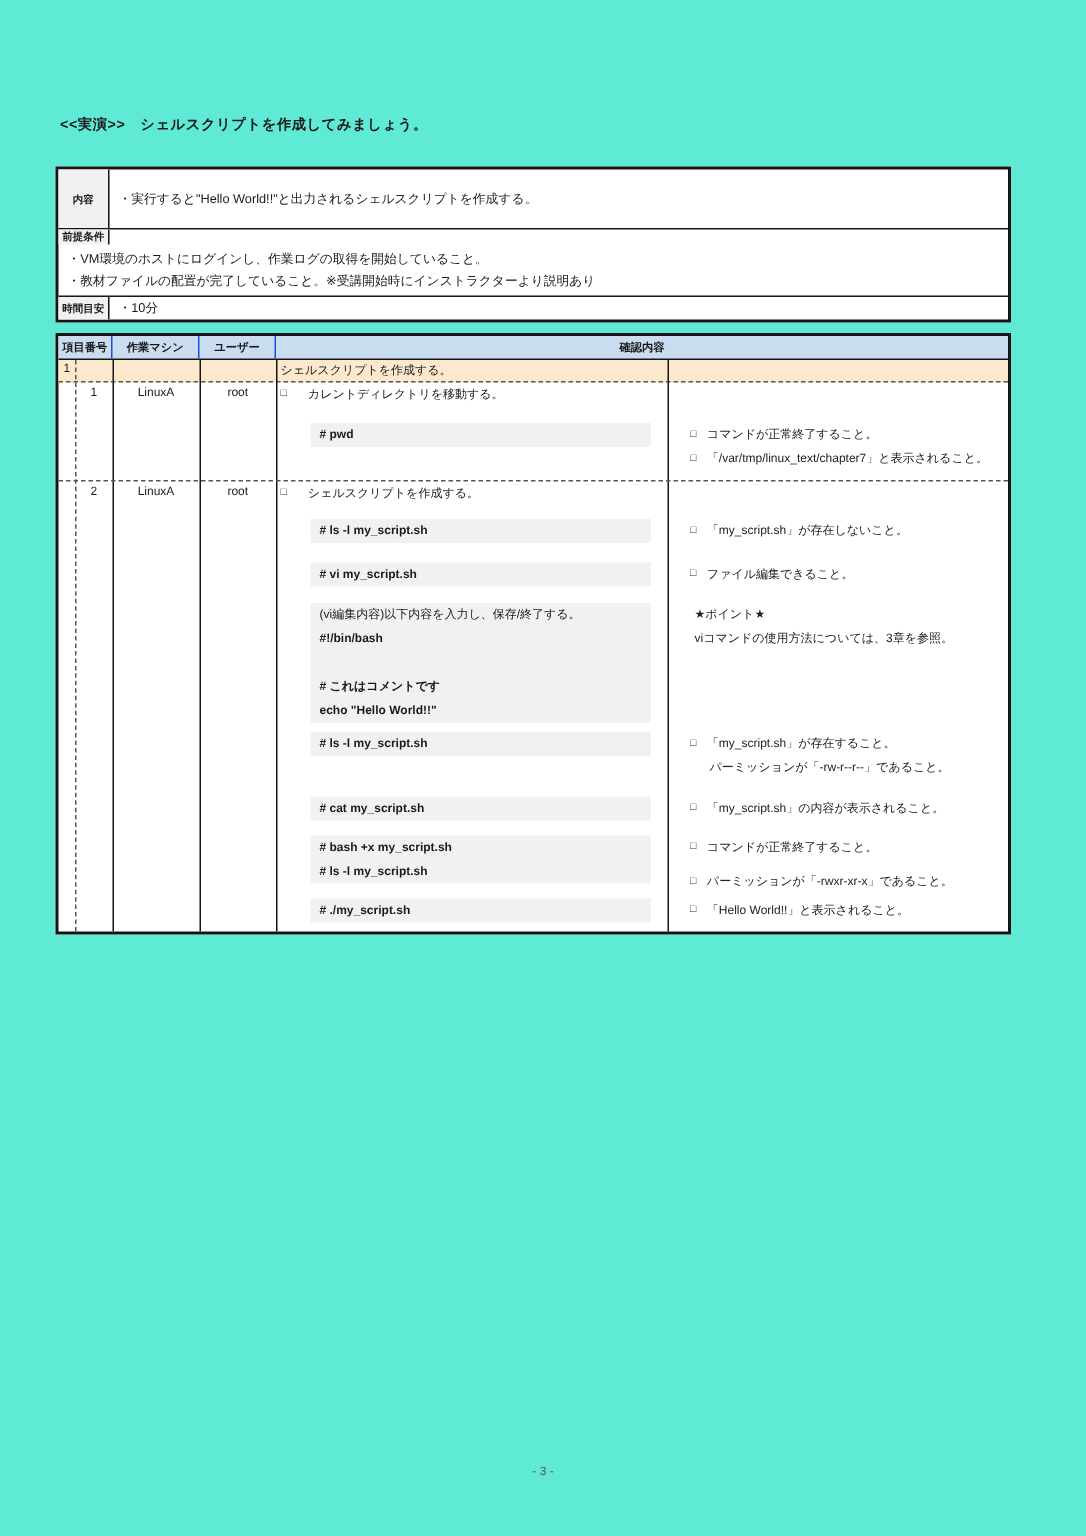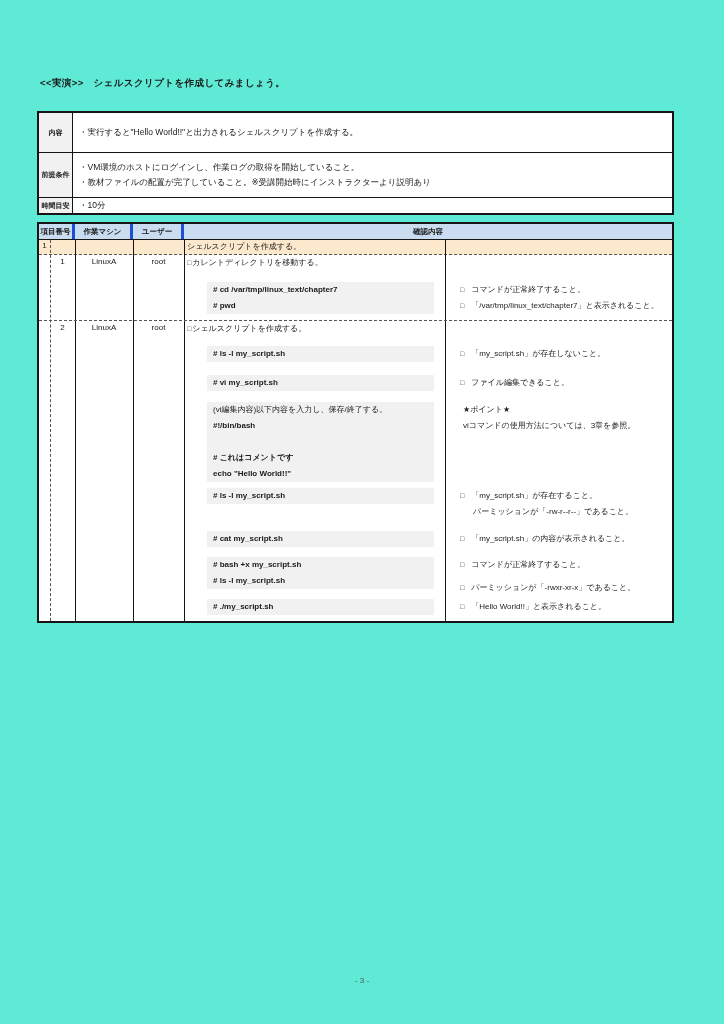--- a/index.html
+++ b/index.html
@@ -11,42 +11,42 @@
   .title { position:absolute; left:40px; top:77px; font-size:9.5px; font-weight:bold; letter-spacing:0.4px; }
 
   
   .tbl1 { position:absolute; left:37px; top:111px; width:637px; border:2px solid #151515; box-sizing:border-box; background:#fff; }
   .tbl1-row { display:flex; }
   .tbl1-row + .tbl1-row { border-top:1px solid #151515; }
   .tbl1-label { width:33px; flex:none; background:#F1F1F1; border-right:1px solid #151515;
     display:flex; align-items:center; justify-content:center; font-size:7px; font-weight:bold; text-align:center; }
   .tbl1-content { flex:1; padding:2px 6px; font-size:8.5px; line-height:15px;
     display:flex; flex-direction:column; justify-content:center; }
-  .h-content { height:39px; } .h-prereq { height:44px; } .h-time { height:15px; }
+  .h-content { height:39px; } .h-prereq { height:44px;flex-direction:column; } .h-time { height:15px; }
 
   
   .tbl2 { position:absolute; left:37px; top:222px; width:637px; height:401px; border:2px solid #151515; box-sizing:border-box; background:#fff; }
   .tbl2-inner { position:relative; width:100%; height:100%; font-size:8px; }
   .hdr { position:absolute; left:0; top:0; right:0; height:16px; display:flex;
     background:#C9DCF0; border-bottom:1px solid #151515; box-sizing:border-box; font-weight:bold; font-size:7.5px; }
-  .hdr-cell { display:flex; align-items:center; justify-content:center; box-sizing:border-box; border-right:3px solid #1d4ed8; }
+  .hdr-cell { display:flex; align-items:center; justify-content:center; box-sizing:border-box; border-right:1px solid #1d4ed8; }
   .hdr-item { width:36px; } .hdr-machine { width:58px; } .hdr-user { width:51px; } .hdr-proc { width:261px; }
   .hdr-conf { flex:1; border-right:none; }
 
   .grp { position:absolute; left:0; top:16px; right:0; height:15px; background:#FBE8CD;
     border-bottom:1px dashed #555; box-sizing:border-box; }
   .grp-no { position:absolute; left:0; top:1px; width:11px; text-align:center; font-size:8px; }
   .grp-title { position:absolute; left:148px; top:1px; font-size:8px; }
 
   .vline { position:absolute; top:16px; bottom:0; width:1px; background:#151515; }
   .vdash { position:absolute; top:16px; bottom:0; width:0; border-left:1px dashed #555; }
   .hdash { position:absolute; left:0; right:0; border-top:1px dashed #555; }
 
   .cell { position:absolute; text-align:center; font-size:8px; }
-  .task { position:absolute; left:148px; display:flex; gap:1px; font-size:8px; white-space:nowrap; }
+  .task { position:absolute; left:148px; display:flex; gap:14px; font-size:8px; white-space:nowrap; }
   .box { font-size:7px; line-height:10px; align-self:flex-start; position:relative; top:1px; color:#333; }
 
   .cmd { position:absolute; left:168px; width:227px; background:#F1F1F1;
     font-weight:bold; font-size:8px; line-height:16px; padding-left:6px; box-sizing:border-box; white-space:nowrap; }
   .cmd .plain { font-weight:normal; }
   .spacer16 { height:16px; }
 
   .conf { position:absolute; left:421px; display:flex; gap:7px; font-size:8px; color:#222; white-space:nowrap; }
   .conf-cont { position:absolute; left:434px; font-size:8px; color:#222; white-space:nowrap; }
   .pointline { position:absolute; left:424px; font-size:8px; color:#222; white-space:nowrap; }
@@ -108,21 +108,20 @@
       <div class="cell" style="left:11px; top:33px; width:25px;">1</div>
       <div class="cell" style="left:36px; top:33px; width:58px;">LinuxA</div>
       <div class="cell" style="left:94px; top:33px; width:51px;">root</div>
 
       <div class="task" style="top:33px;">
         <span class="box">□</span>
         <span>カレントディレクトリを移動する。</span>
       </div>
 
       <div class="cmd" style="top:58px;">
-        <div># cd /var/tmp/linux_text/chapter7</div>
         <div># pwd</div>
       </div>
 
       <div class="conf" style="top:60px;">
         <span class="box">□</span>
         <span>コマンドが正常終了すること。</span>
       </div>
       <div class="conf" style="top:76px;">
         <span class="box">□</span>
         <span>「/var/tmp/linux_text/chapter7」と表示されること。</span>

